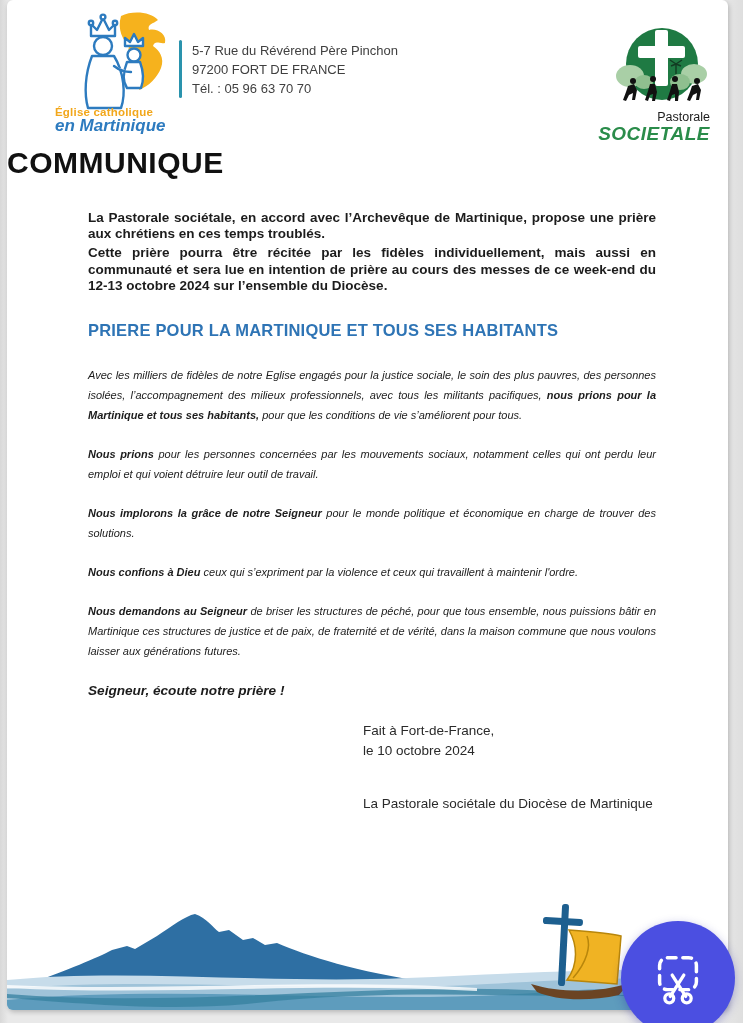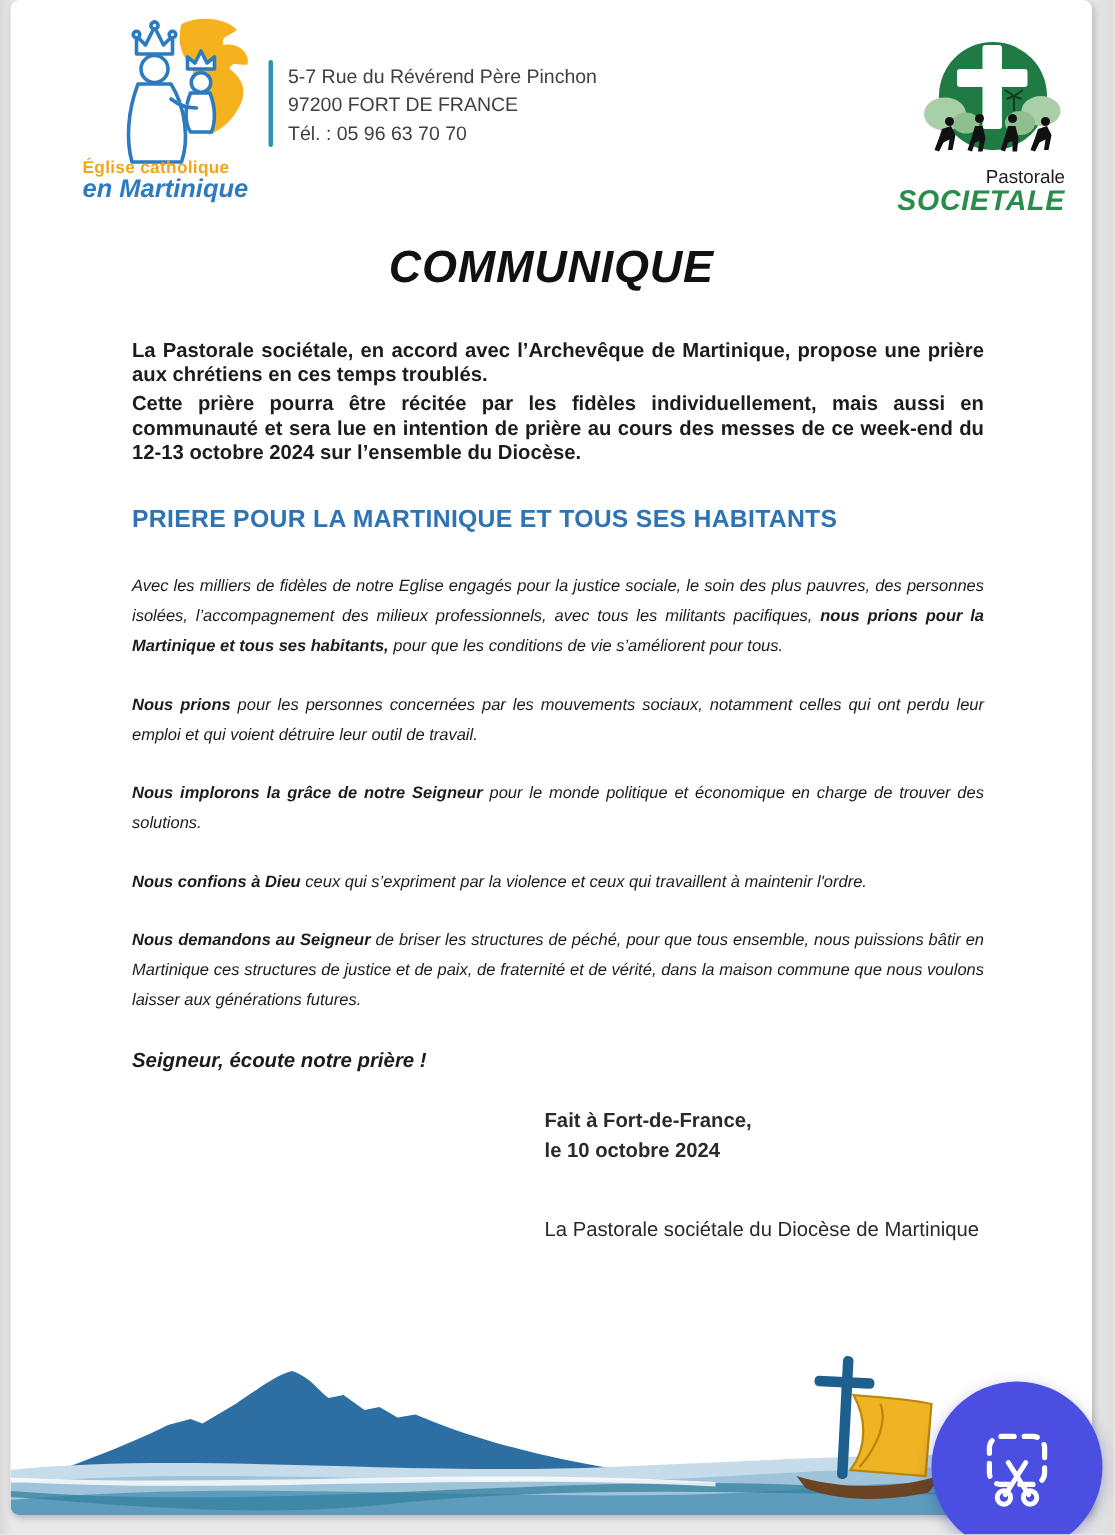--- a/index.html
+++ b/index.html
@@ -22,38 +22,38 @@
   .contact { position:absolute; left:172px; top:40px; display:flex; }
   .contact-divider { width:3px; background:#2a93ad; border-radius:2px; margin-right:10px; }
   .contact-lines { font-size:13px; color:#404040; line-height:19px; padding-top:1px; }
   .email { color:#1f7fa0; text-decoration:underline; cursor:pointer; display:inline-block; margin-top:1px; }
 
   .logo-right { position:absolute; right:18px; top:24px; width:118px; text-align:right; }
   .pr1 { font-size:12.5px; color:#1c1c1c; margin-top:-4px; }
   .pr2 { font-size:19px; color:#2a8c4a; font-weight:bold; font-style:italic; letter-spacing:.5px; margin-top:-1px; }
 
   
-  .doc-title { text-align:center; font-size:30px; font-weight:bold; color:#111;
-               letter-spacing:.5px; margin-top:24px;font-style:italic; }
+  .doc-title { font-size:30px; font-weight:bold; color:#111;
+               letter-spacing:.5px; margin-top:8px; }
 
   .doc-body { margin:0 72px 0 81px; color:#1c1c1c; }
 
   .intro-block { margin-top:30px; }
   .intro-p { font-size:13.5px; font-weight:bold; line-height:16.2px; text-align:justify; margin-top:3px; }
 
   .prayer-heading { text-align:left; color:#2e74b5; font-size:16.5px; font-weight:bold;
                     margin-top:27px; letter-spacing:.2px; }
 
   .prayer-p { font-size:11px; font-style:italic; line-height:20px; text-align:justify; margin-top:19px; }
   .prayer-p .b { font-weight:bold; }
   .prayer-block .prayer-p:first-child { margin-top:25px; }
 
   .closing { font-size:13.6px; font-style:italic; font-weight:bold; margin-top:22px; }
 
-  .date-block { margin-top:23px; margin-left:275px; font-size:13.5px; line-height:20px; color:#2a2a2a;font-weight:bold; }
+  .date-block { margin-top:23px; margin-left:275px; font-size:13.5px; line-height:20px; color:#2a2a2a; }
   .signature  { margin-top:35px; margin-left:275px; font-size:13.5px; color:#2a2a2a; }
 
   
   .footer-art { position:absolute; left:0; right:0; bottom:0; height:122px; }
   .footer-art svg { display:block; width:100%; height:100%; }
 
   
   .fab { position:absolute; right:8px; bottom:-12px; width:114px; height:114px; border:none;
          border-radius:50%; background:#4b4fe1; cursor:pointer; display:flex;
          align-items:center; justify-content:center; box-shadow:0 3px 10px rgba(40,40,160,.35); }

